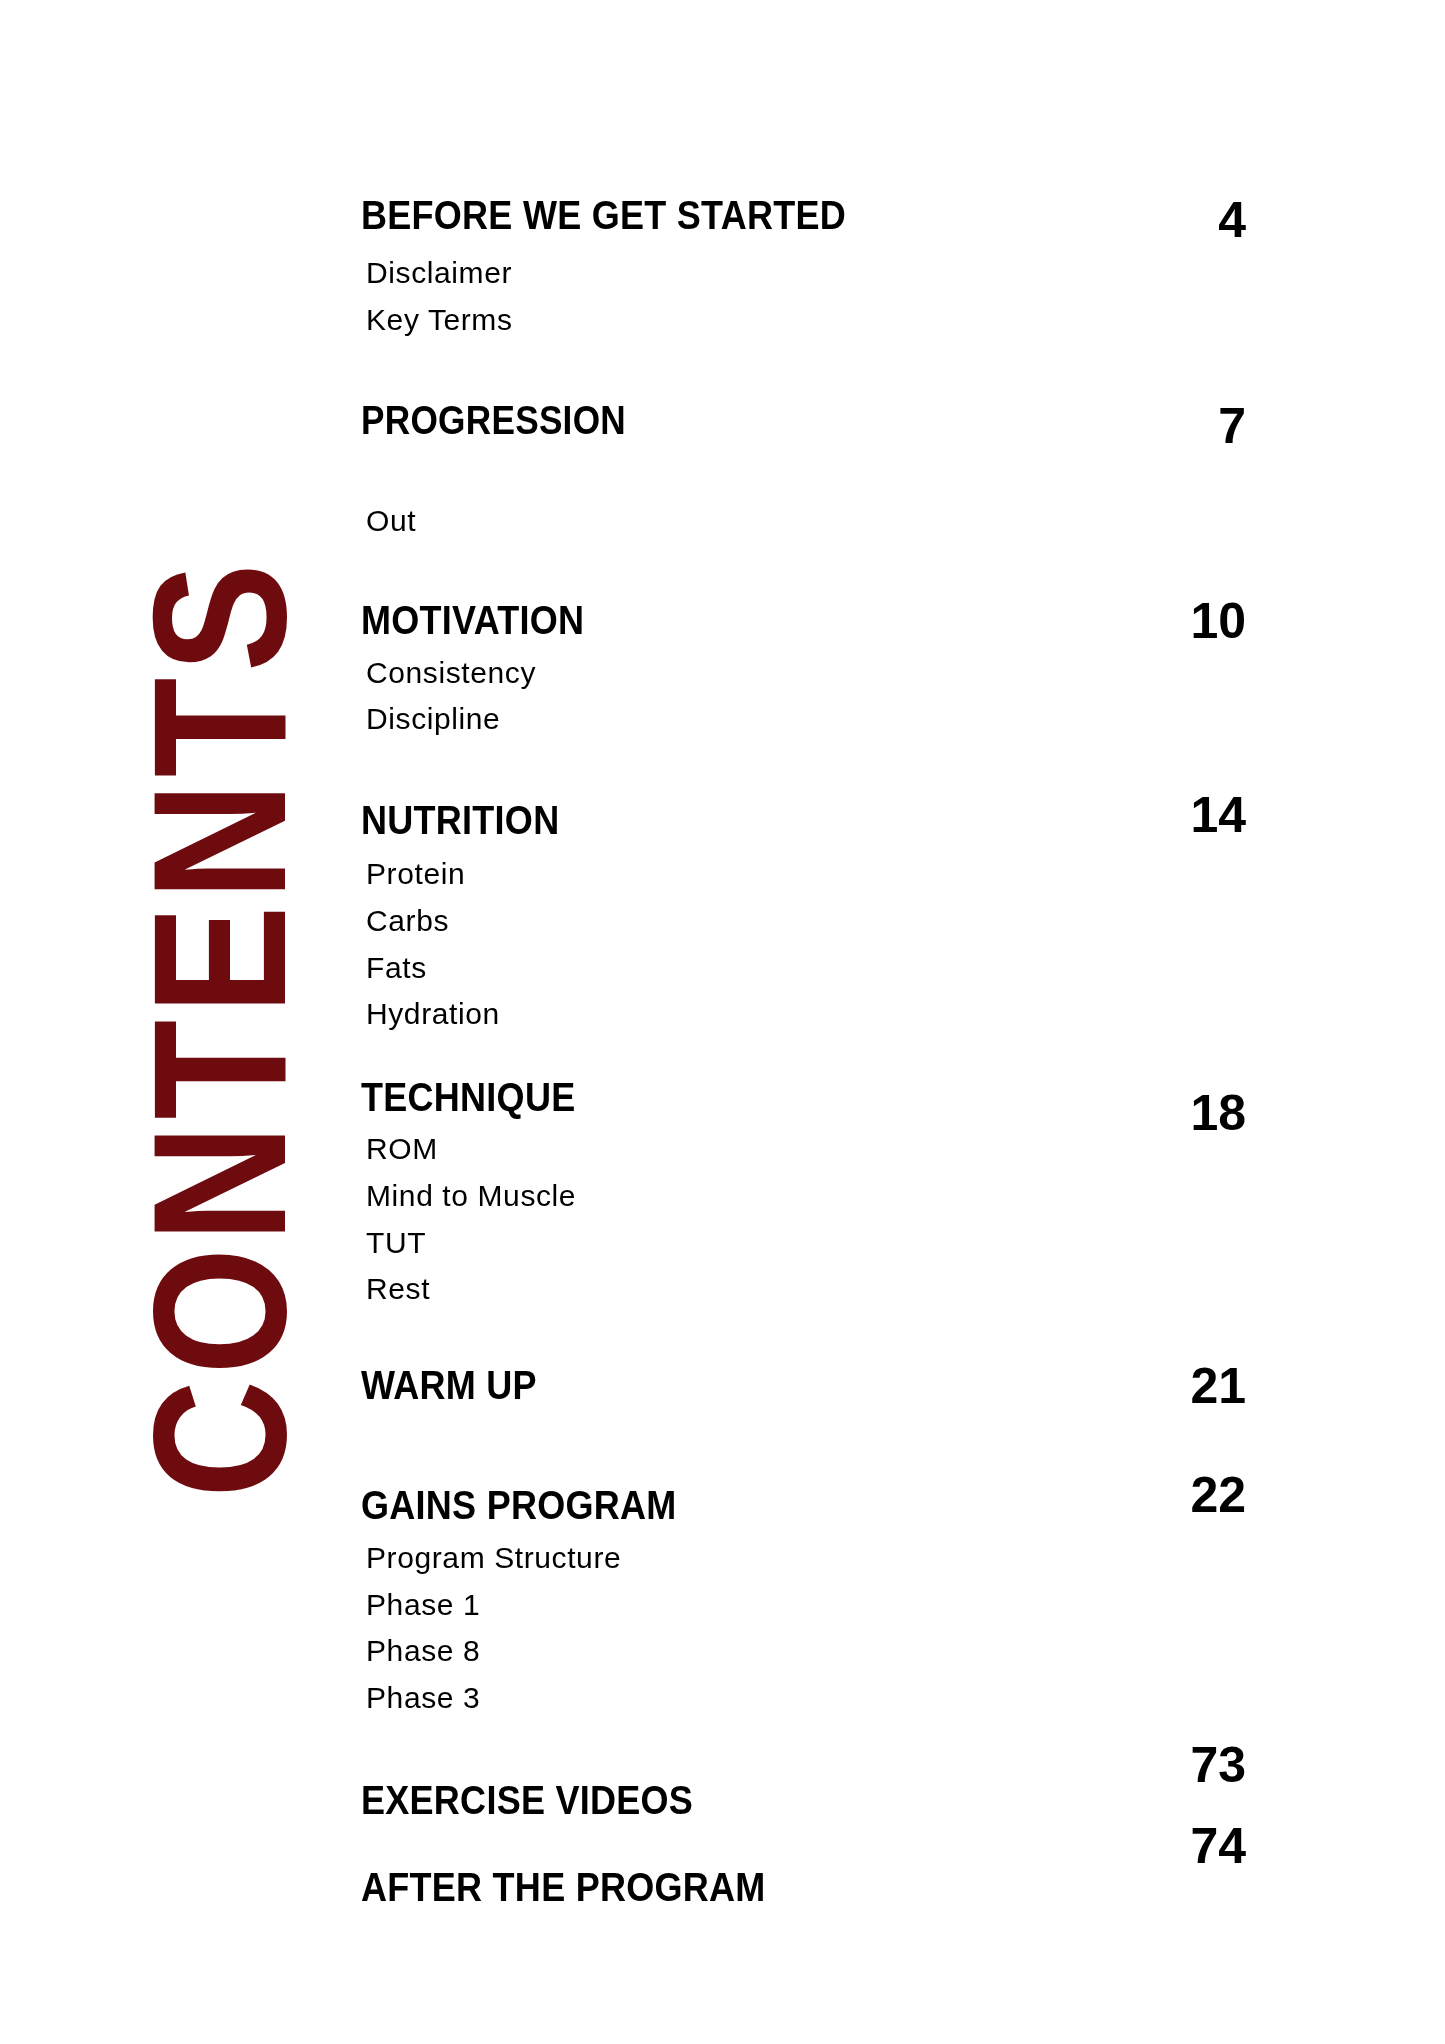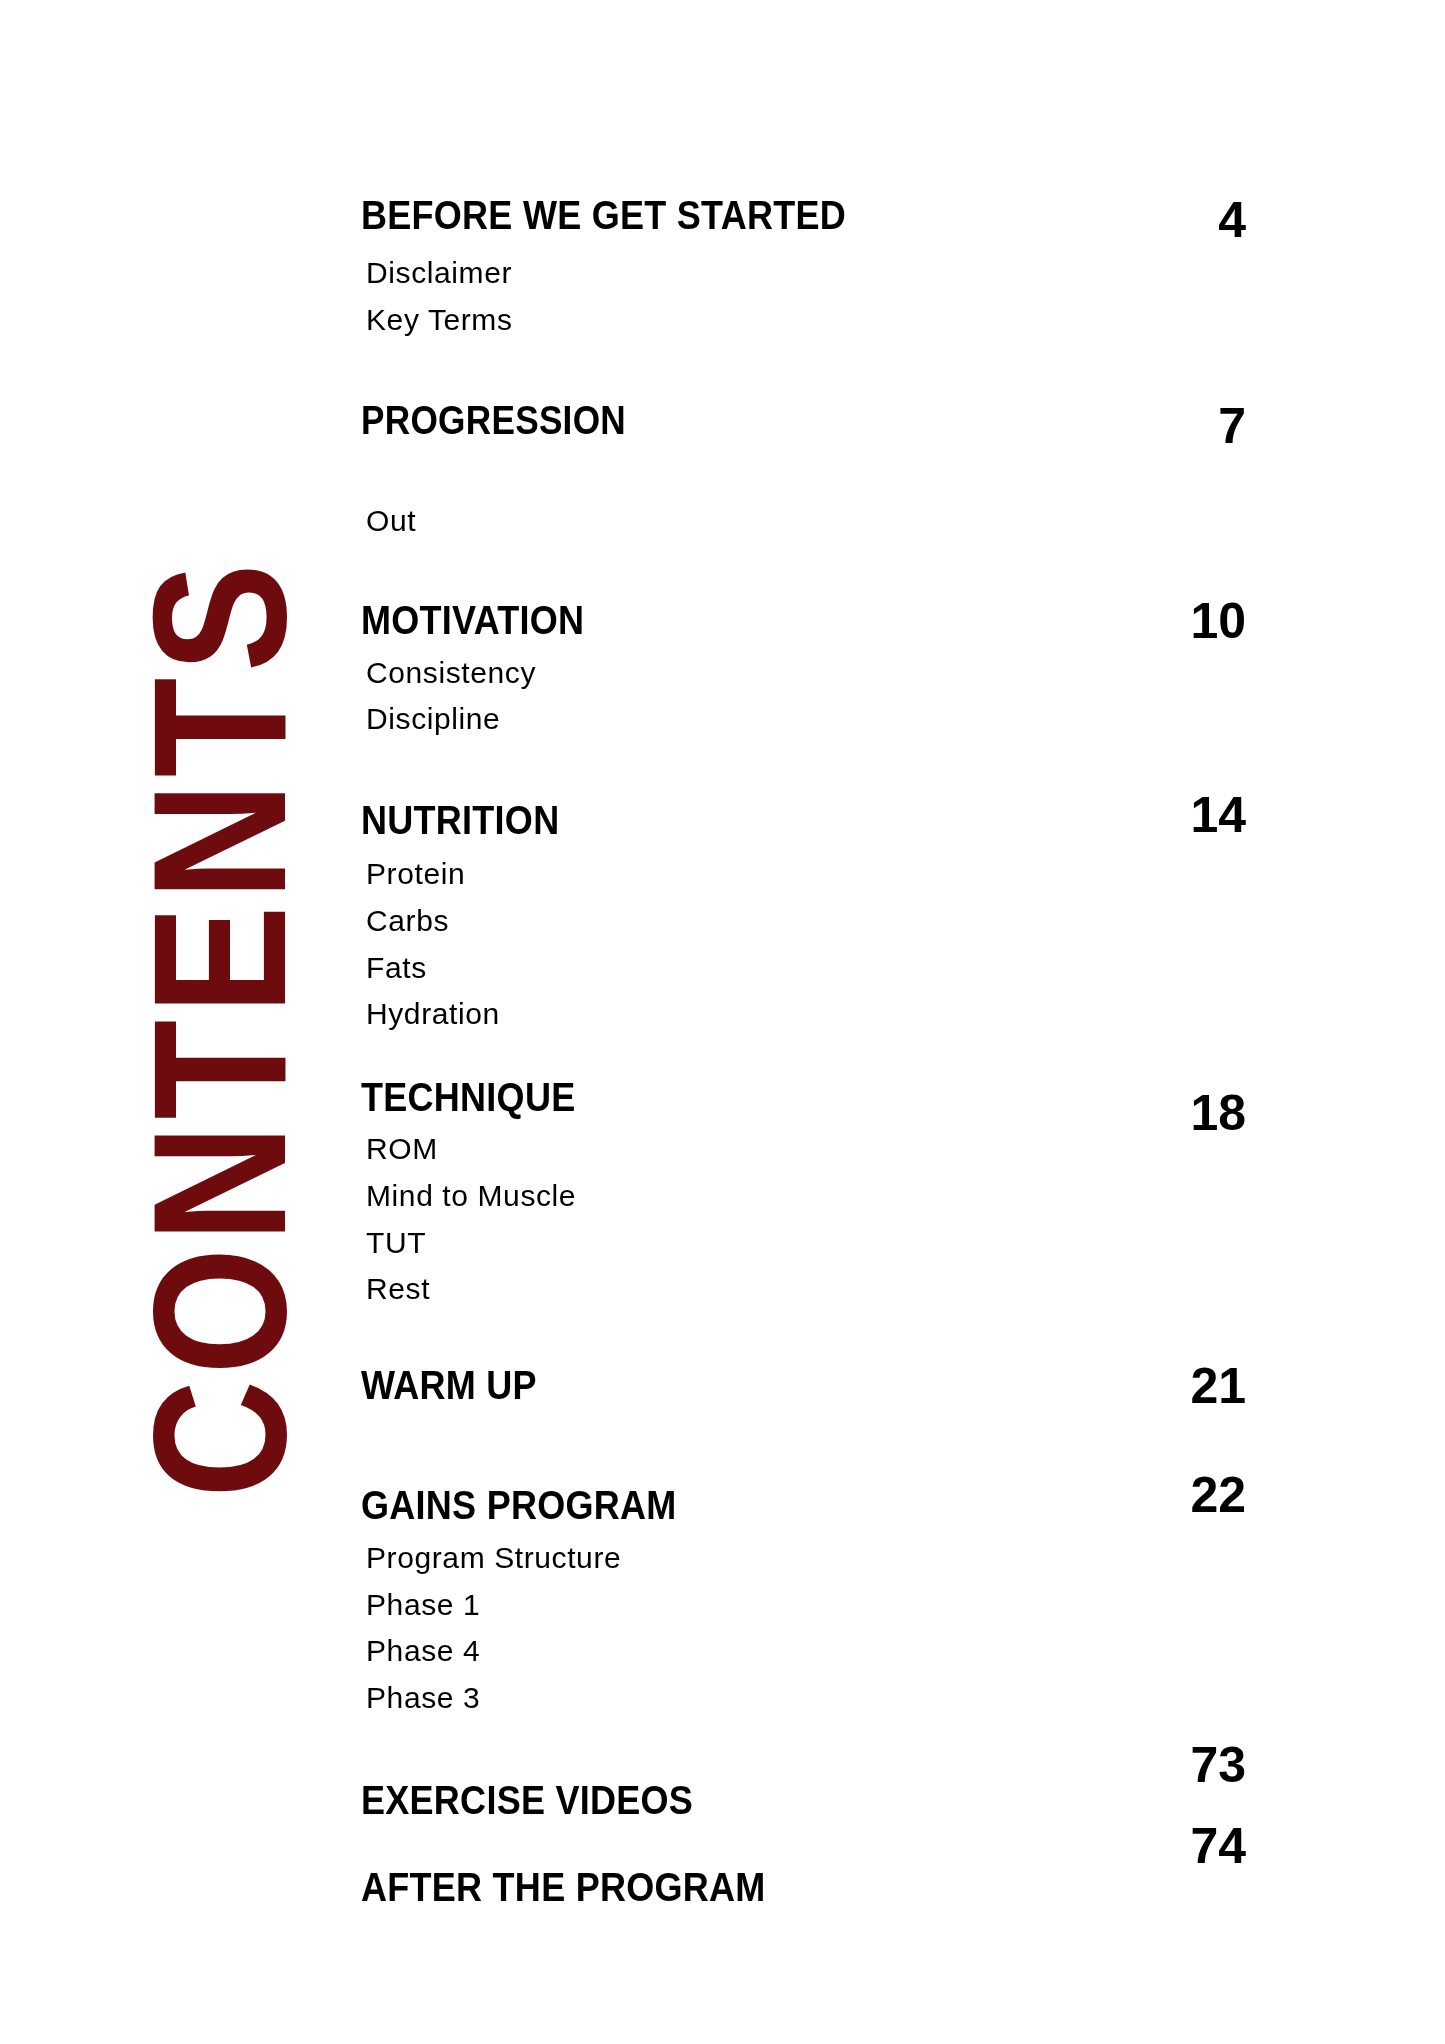--- a/index.html
+++ b/index.html
@@ -70,21 +70,21 @@
   <div class="entry-sub" style="top:1228px;">TUT</div>
   <div class="entry-sub" style="top:1274px;">Rest</div>
 
   <div class="entry-heading" style="top:1365px;transform:scaleX(0.9);">WARM UP</div>
   <div class="entry-page" style="top:1361px;">21</div>
 
   <div class="entry-heading" style="top:1485px;transform:scaleX(0.9);">GAINS PROGRAM</div>
   <div class="entry-page" style="top:1470px;">22</div>
   <div class="entry-sub" style="top:1543px;">Program Structure</div>
   <div class="entry-sub" style="top:1590px;">Phase 1</div>
-  <div class="entry-sub" style="top:1636px;">Phase 4</div>
+  <div class="entry-sub" style="top:1636px;">Phase 8</div>
   <div class="entry-sub" style="top:1683px;">Phase 3</div>
 
   <div class="entry-heading" style="top:1780px;transform:scaleX(0.9);">EXERCISE VIDEOS</div>
   <div class="entry-page" style="top:1740px;">73</div>
 
   <div class="entry-heading" style="top:1867px;transform:scaleX(0.9);">AFTER THE PROGRAM</div>
   <div class="entry-page" style="top:1821px;text-align:center;">74</div>
 
 </div>
 

